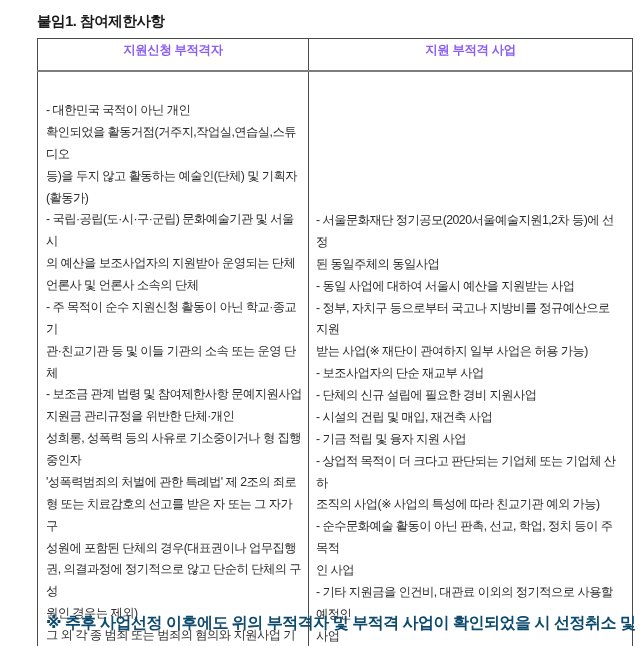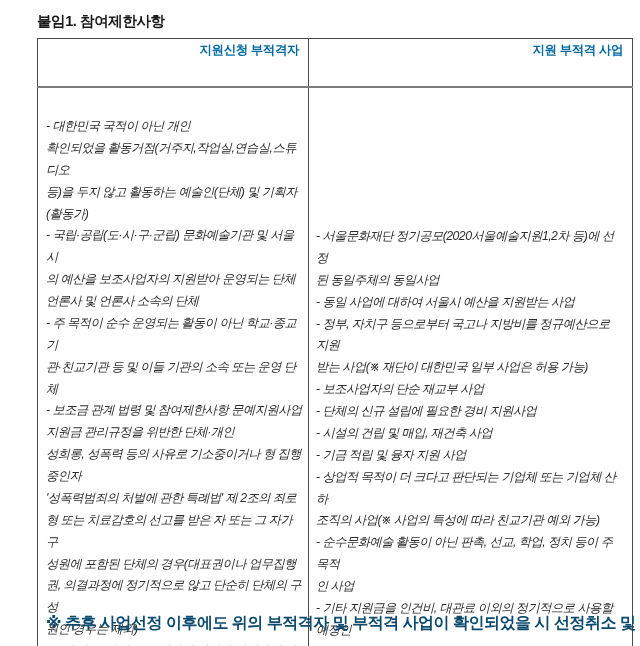--- a/index.html
+++ b/index.html
@@ -54,26 +54,26 @@
 
   .restriction-table th,
   .restriction-table td {
     border: 1px solid #4a4a4a;
     vertical-align: top;
     background: #ffffff;
   }
 
   .restriction-table thead th {
     height: 24px;
-    padding: 3px 9px 20px 9px;
-    text-align: right;
+    padding: 3px 9px 4px 9px;
+    text-align: center;
     font-size: 12.4px;
     font-weight: 700;
     letter-spacing: -0.35px;
-    color: #0369a1;
+    color: #8b5cf6;
     border-bottom: 2px solid #7d7d7d;
     white-space: nowrap;
   }
 
   .restriction-table tbody td {
     padding: 0;
   }
 
   .cell-body {
     font-size: 12.3px;
@@ -87,21 +87,20 @@
     padding: 28px 6px 10px 8px;
   }
 
   .cell-right .cell-body {
     padding: 138px 8px 10px 7px;
   }
 
   .cell-body p {
     margin: 0;
     text-indent: 0;
-    font-style: italic;
   }
 
   
   .footer-note {
     position: absolute;
     left: 31px;
     top: 613px;
     font-size: 16px;
     font-weight: 700;
     letter-spacing: -0.5px;
@@ -131,41 +130,41 @@
       <tr>
         <td class="cell-left">
           <div class="cell-body">
               <p>- 대한민국 국적이 아닌 개인</p>
               <p>확인되었을 활동거점(거주지,작업실,연습실,스튜디오</p>
               <p>등)을 두지 않고 활동하는 예술인(단체) 및 기획자</p>
               <p>(활동가)</p>
               <p>- 국립·공립(도·시·구·군립) 문화예술기관 및 서울시</p>
               <p>의 예산을 보조사업자의 지원받아 운영되는 단체</p>
               <p>언론사 및 언론사 소속의 단체</p>
-              <p>- 주 목적이 순수 운영되는 활동이 아닌 학교·종교기</p>
+              <p>- 주 목적이 순수 지원신청 활동이 아닌 학교·종교기</p>
               <p>관·친교기관 등 및 이들 기관의 소속 또는 운영 단체</p>
               <p>- 보조금 관계 법령 및 참여제한사항 문예지원사업</p>
               <p>지원금 관리규정을 위반한 단체·개인</p>
               <p>성희롱, 성폭력 등의 사유로 기소중이거나 형 집행</p>
               <p>중인자</p>
               <p>'성폭력범죄의 처벌에 관한 특례법' 제 2조의 죄로</p>
               <p>형 또는 치료감호의 선고를 받은 자 또는 그 자가 구</p>
               <p>성원에 포함된 단체의 경우(대표권이나 업무집행</p>
               <p>권, 의결과정에 정기적으로 않고 단순히 단체의 구성</p>
               <p>원인 경우는 제외)</p>
               <p>그 외 각 종 범죄 또는 범죄의 혐의와 지원사업 기소</p>
             </div>
         </td>
         <td class="cell-right">
           <div class="cell-body">
               <p>- 서울문화재단 정기공모(2020서울예술지원1,2차 등)에   선정</p>
               <p>된 동일주체의 동일사업</p>
               <p>- 동일 사업에 대하여 서울시 예산을 지원받는 사업</p>
               <p>- 정부, 자치구 등으로부터 국고나 지방비를 정규예산으로 지원</p>
-              <p>받는 사업(※ 재단이 대한민국 일부 사업은 허용 가능)</p>
+              <p>받는 사업(※ 재단이 관여하지 일부 사업은 허용 가능)</p>
               <p>- 보조사업자의 단순 재교부 사업</p>
               <p>- 단체의 신규 설립에 필요한 경비 지원사업</p>
               <p>- 시설의 건립 및 매입, 재건축 사업</p>
               <p>- 기금 적립 및 융자 지원 사업</p>
               <p>- 상업적 목적이 더 크다고 판단되는 기업체 또는 기업체 산하</p>
               <p>조직의 사업(※ 사업의 특성에 따라 친교기관 예외 가능)</p>
               <p>- 순수문화예술 활동이 아닌 판촉, 선교, 학업, 정치 등이 주목적</p>
               <p>인 사업</p>
               <p>- 기타 지원금을 인건비, 대관료 이외의 정기적으로 사용할 예정인</p>
               <p>사업</p>

